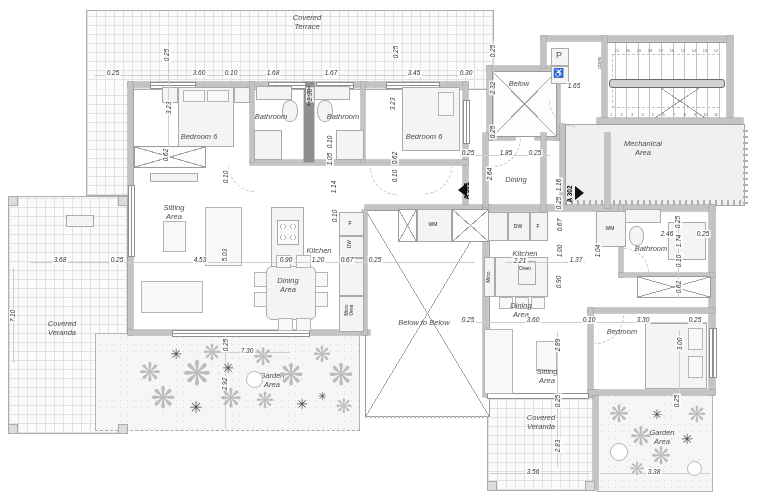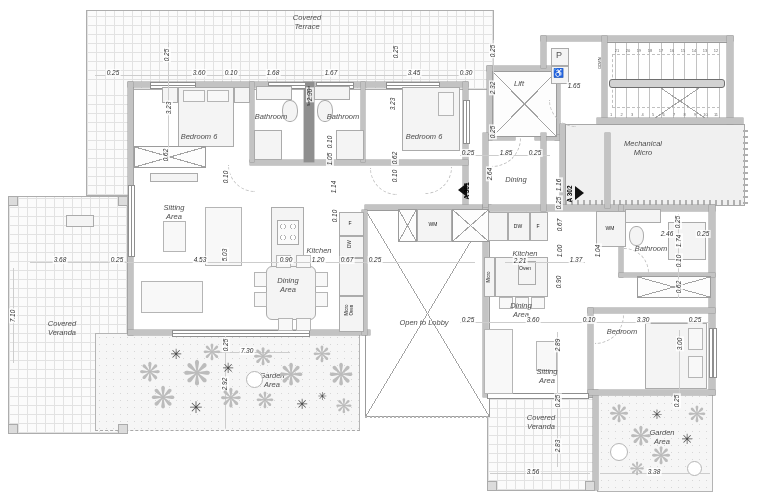--- a/index.html
+++ b/index.html
@@ -231,34 +231,34 @@
 
   <div class="tri" style="left:458px;top:183px;border-top:7px solid transparent;border-bottom:7px solid transparent;border-right:9px solid #111;"></div>
   <div class="tri" style="left:575px;top:186px;border-top:7px solid transparent;border-bottom:7px solid transparent;border-left:9px solid #111;"></div>
 
 <div class="lbl room" style="left: 307px; top: 22px;">Covered
 Terrace</div>
     <div class="lbl room" style="left: 199px; top: 137px;">Bedroom 6</div>
     <div class="lbl room" style="left: 271px; top: 117px;">Bathroom</div>
     <div class="lbl room" style="left: 343px; top: 117px;">Bathroom</div>
     <div class="lbl room" style="left: 424px; top: 137px;">Bedroom 6</div>
-    <div class="lbl room" style="left: 519px; top: 84px;">Lift</div>
+    <div class="lbl room" style="left: 519px; top: 84px;">Below</div>
     <div class="lbl room" style="left: 643px; top: 148px;">Mechanical
-Micro</div>
+Area</div>
     <div class="lbl room" style="left: 516px; top: 180px;">Dining</div>
     <div class="lbl room" style="left: 174px; top: 212px;">Sitting
 Area</div>
     <div class="lbl room" style="left: 319px; top: 251px;">Kitchen</div>
     <div class="lbl room" style="left: 288px; top: 285px;">Dining
 Area</div>
     <div class="lbl room" style="left: 62px; top: 328px;">Covered
 Veranda</div>
     <div class="lbl room" style="left: 272px; top: 380px;">Garden
 Area</div>
-    <div class="lbl room" style="left: 424px; top: 323px;">Open to Lobby</div>
+    <div class="lbl room" style="left: 424px; top: 323px;">Below to Below</div>
     <div class="lbl room" style="left: 525px; top: 254px;">Kitchen</div>
     <div class="lbl room" style="left: 521px; top: 310px;">Dining
 Area</div>
     <div class="lbl room" style="left: 547px; top: 376px;">Sitting
 Area</div>
     <div class="lbl room" style="left: 541px; top: 422px;">Covered
 Veranda</div>
     <div class="lbl room" style="left: 622px; top: 332px;">Bedroom</div>
     <div class="lbl room" style="left: 651px; top: 249px;">Bathroom</div>
     <div class="lbl room" style="left: 662px; top: 437px;">Garden

